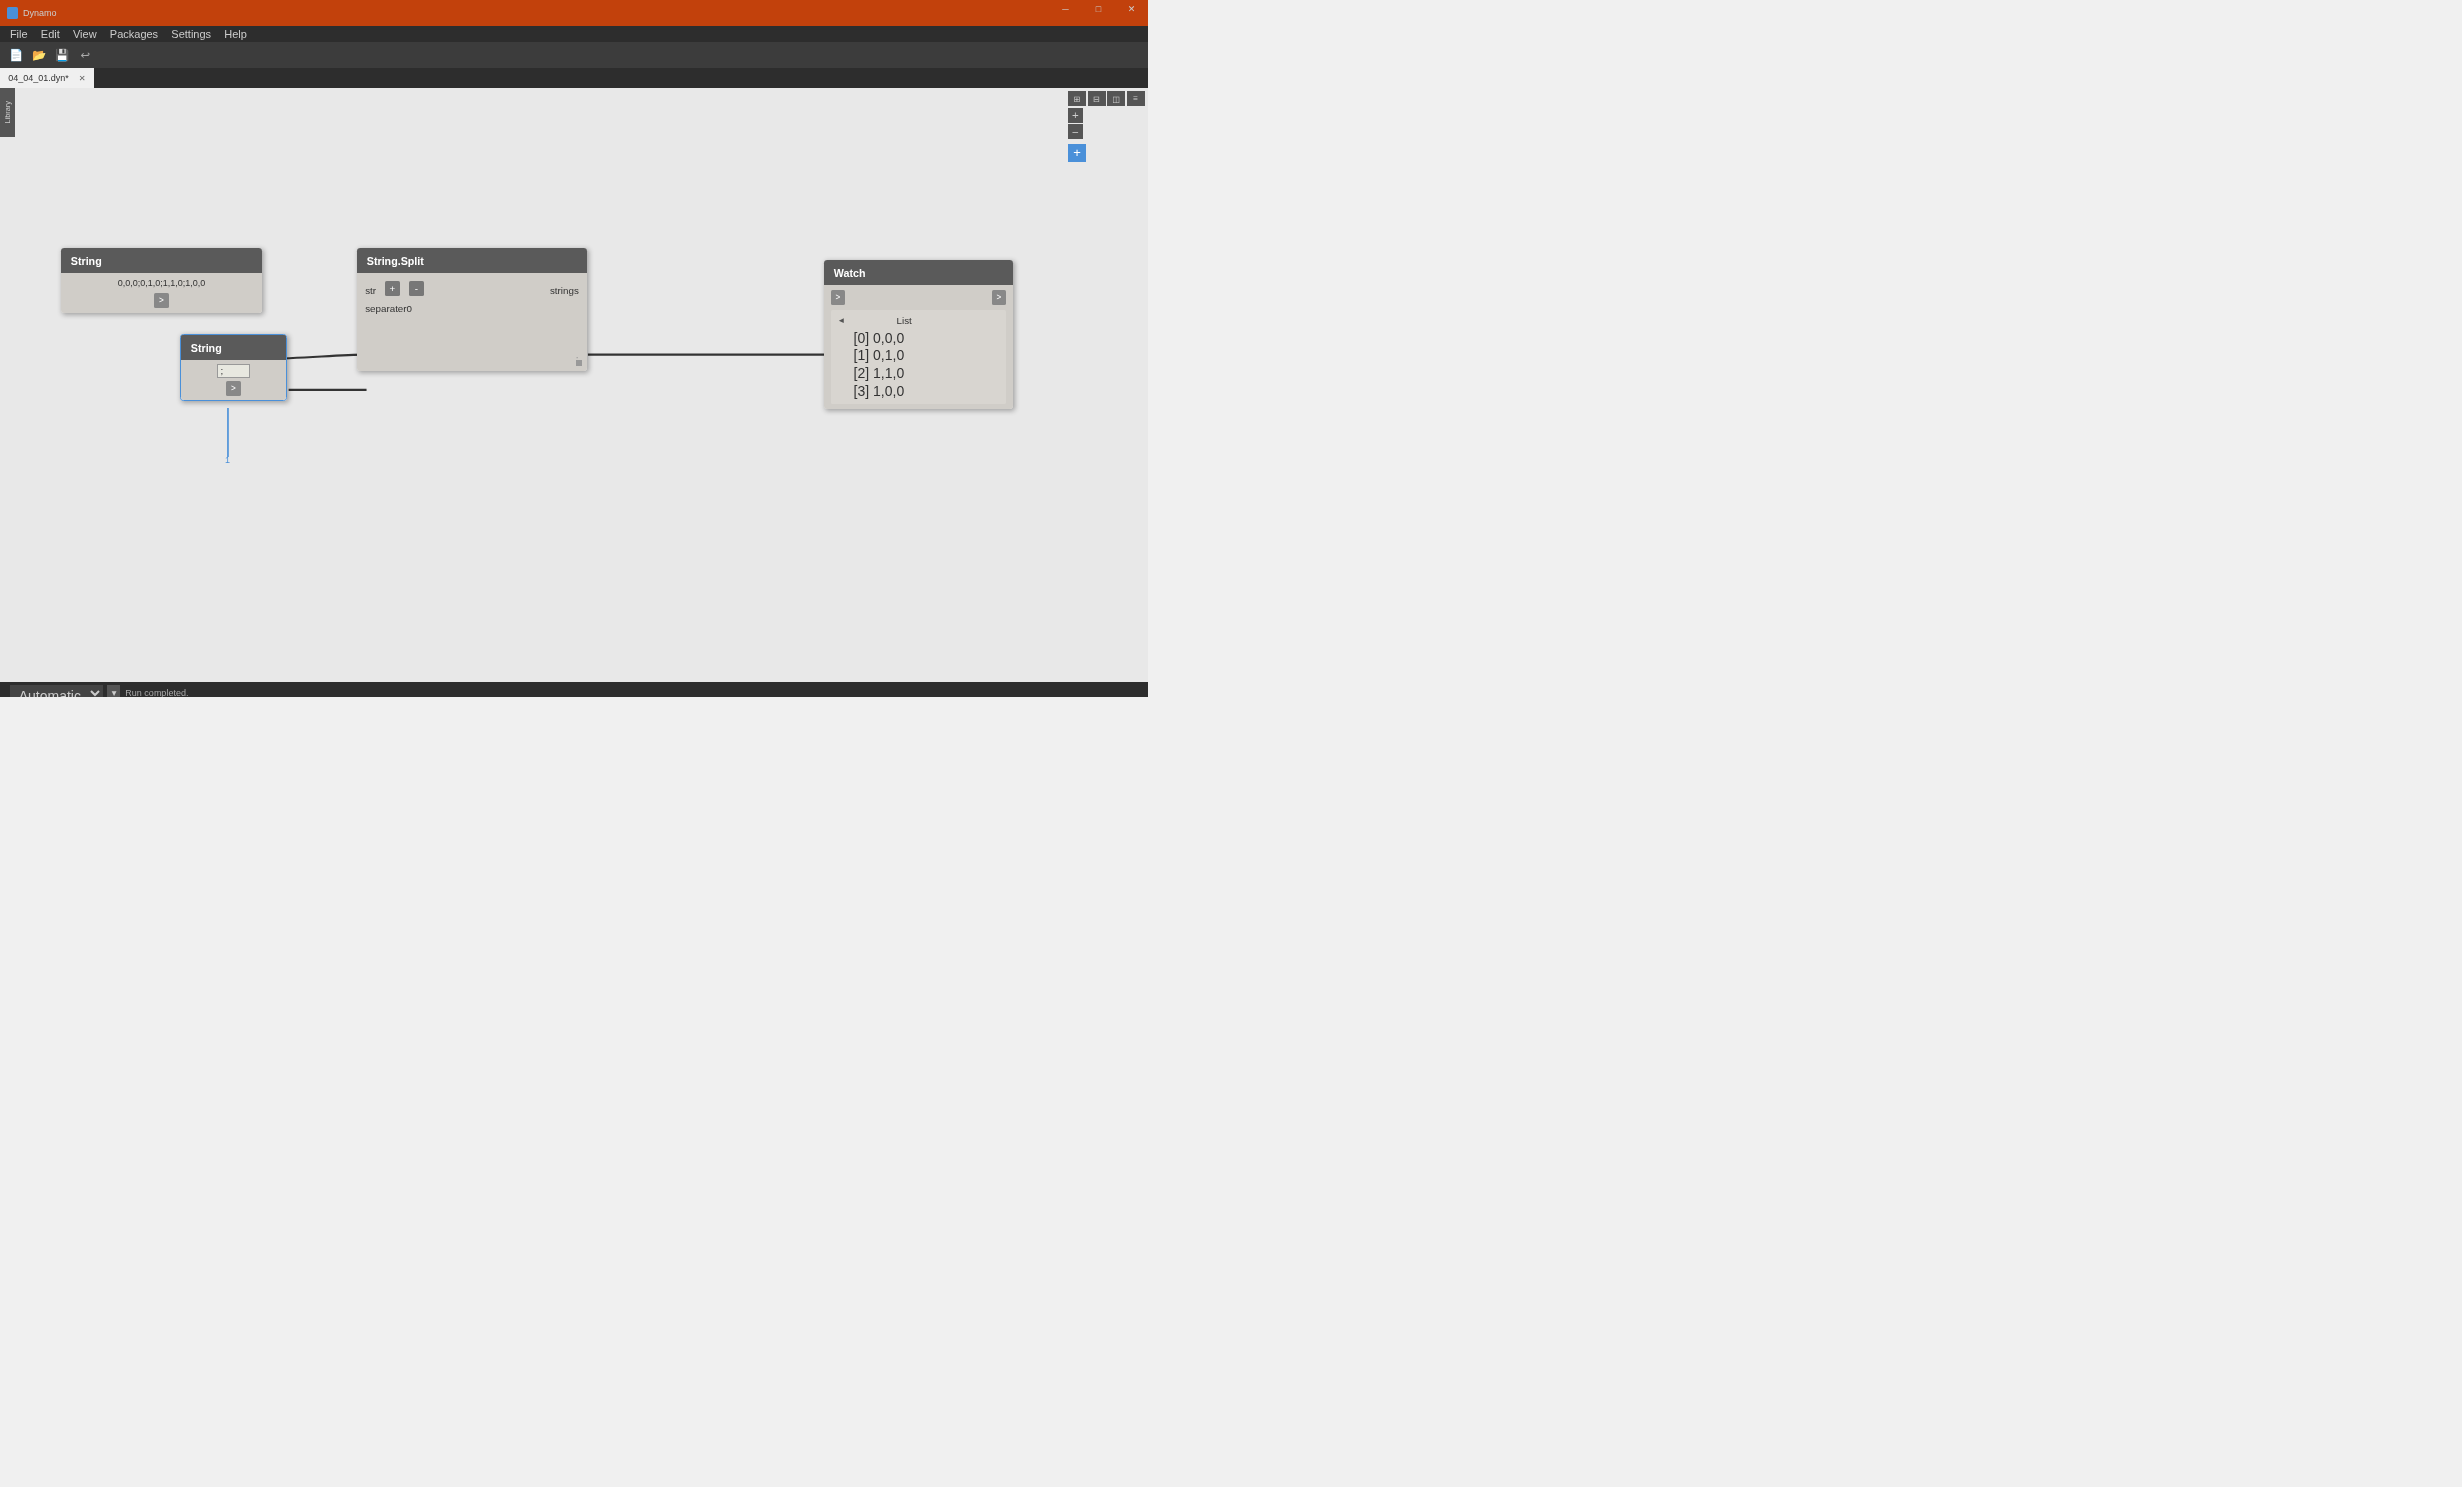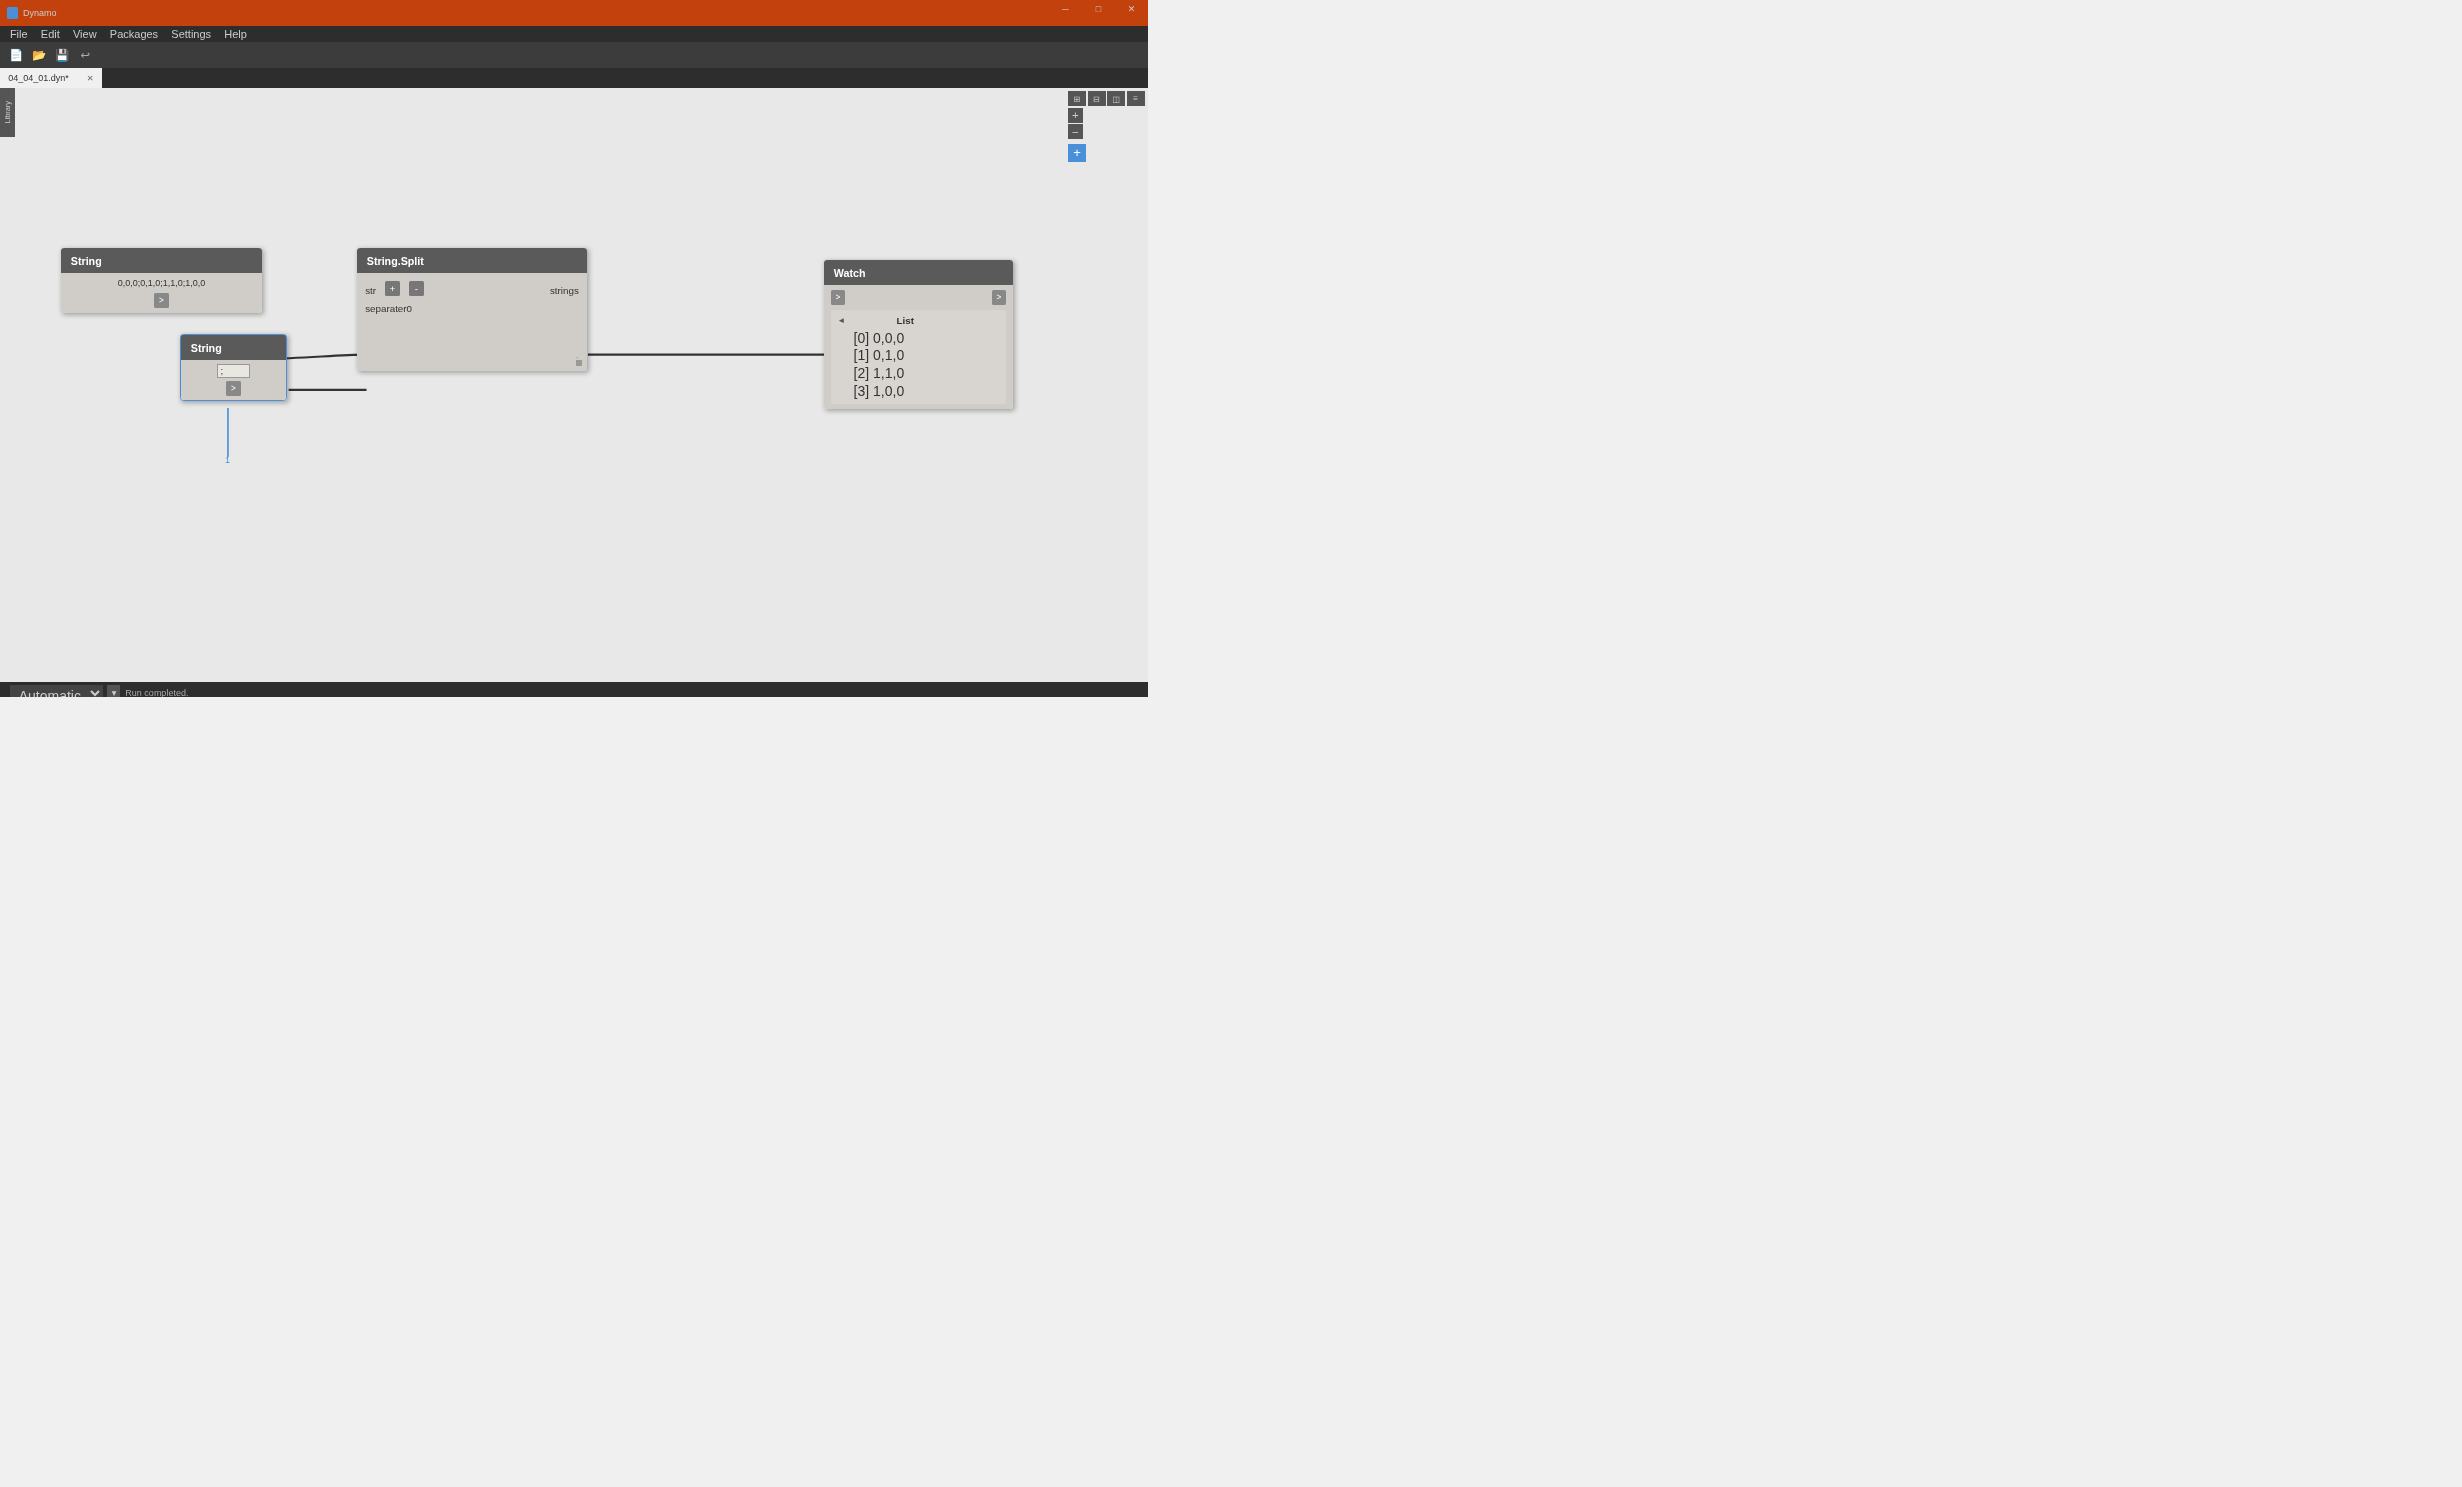--- a/index.html
+++ b/index.html
@@ -102,21 +102,21 @@
       align-items: center;
     }
     #active-tab {
       background: #f0f0f0;
       color: #333;
       font-size: 9px;
       padding: 0 8.2px;
       height: 100%;
       display: flex;
       align-items: center;
-      gap: 18px;
+      gap: 10px;
     }
     .tab-close {
       color: #666;
       font-size: 8.2px;
       cursor: pointer;
     }
 
     
     #canvas-area {
       position: relative;
@@ -343,21 +343,21 @@
       gap: 3.3px;
       margin-bottom: 3.3px;
     }
     .collapse-arrow {
       color: #555;
       font-size: 8.2px;
     }
     .list-label {
       font-size: 9.8px;
       color: #333;
-      font-weight: bold;
+      font-weight: normal;
       padding-left: 48px;
     }
     .list-item {
       font-size: 14px;
       color: #333;
       padding: 0.8px 0 0.8px 16.4px;
     }
 
     
     #connections {

